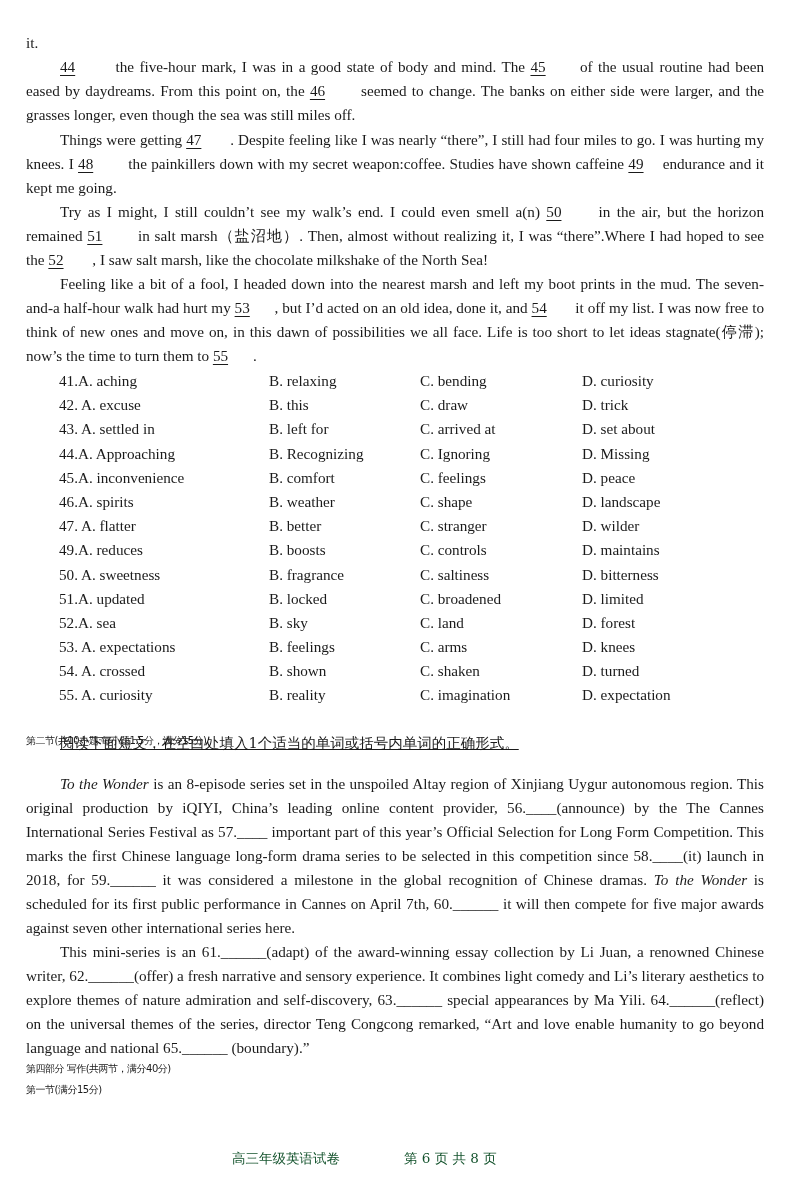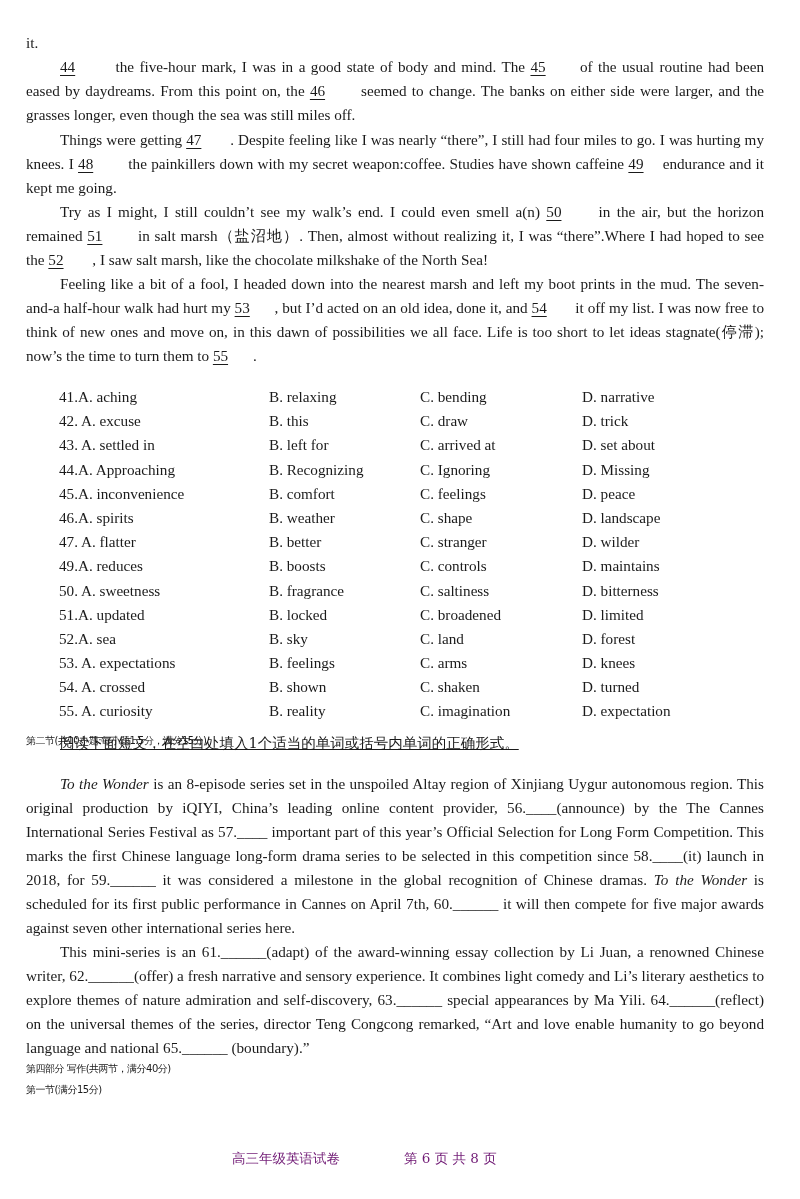--- a/index.html
+++ b/index.html
@@ -15,29 +15,29 @@
       text-align-last: left;
     }
     .indent { text-indent: 34px; }
     .blank {
       display: inline-block; text-align: center; text-decoration: underline;
       text-underline-offset: 3px; min-width: 34px; text-indent: 0;
     }
     .em { font-style: italic; }
     .opts { position: absolute; left: 0; top: 369px; width: 800px; }
     .opt-row { position: relative; height: 24.2px; font-size: 15.2px; line-height: 24px; }
-    .opt-row span { position: absolute; top: 16px; white-space: nowrap; text-align: center; }
+    .opt-row span { position: absolute; top: 0; white-space: nowrap; text-align: center; }
     .c0 { left: 59px; } .c1 { left: 269px; } .c2 { left: 420px; } .c3 { left: 582px; }
     .heading {
       position: absolute; left: 26px; font-size: 10px; line-height: 20px;
       font-family: "DejaVu Sans", sans-serif; letter-spacing: -0.5px;
     }
     .instr { position: absolute; left: 60px; font-size: 14.5px; line-height: 22px; font-family: "DejaVu Serif", serif; }
     .footer {
-      position: absolute; top: 1150px; font-size: 13.5px; color: #701a75;
+      position: absolute; top: 1150px; font-size: 13.5px; color: #14532d;
       font-family: "DejaVu Serif", serif;
     }
   </style>
 </head>
 <body>
 
 <div class="page">
 
   <div class="para" style="top:31px;">it.</div>
 
@@ -47,21 +47,21 @@
 
   <div class="para indent" style="top:200px;"><span>Try as I might, I still couldn’t see my walk’s end. I could even smell a(n) </span><span class="blank" style="min-width:46px;">50</span><span> in the air, but the horizon remained </span><span class="blank" style="min-width:46px;">51</span><span> in salt marsh（盐沼地）. Then, almost without realizing it, I was “there”.Where I had hoped to see the </span><span class="blank" style="min-width:44px;">52</span><span>, I saw salt marsh, like the chocolate milkshake of the North Sea!</span></div>
 
   <div class="para indent" style="top:272px;"><span>Feeling like a bit of a fool, I headed down into the nearest marsh and left my boot prints in the mud. The seven-and-a half-hour walk had hurt my </span><span class="blank" style="min-width:40px;">53</span><span>, but I’d acted on an old idea, done it, and </span><span class="blank" style="min-width:40px;">54</span><span> it off my list. I was now free to think of new ones and move on, in this dawn of possibilities we all face. Life is too short to let ideas stagnate(停滞); now’s the time to turn them to </span><span class="blank" style="min-width:40px;">55</span><span>.</span></div>
 
   <div class="opts">
     <div class="opt-row">
         <span class="c0">41.A. aching</span>
         <span class="c1">B. relaxing</span>
         <span class="c2">C. bending</span>
-        <span class="c3">D. narrative</span>
+        <span class="c3">D. curiosity</span>
       </div>
     <div class="opt-row">
         <span class="c0">42. A. excuse</span>
         <span class="c1">B. this</span>
         <span class="c2">C. draw</span>
         <span class="c3">D. trick</span>
       </div>
     <div class="opt-row">
         <span class="c0">43. A. settled in</span>
         <span class="c1">B. left for</span>

